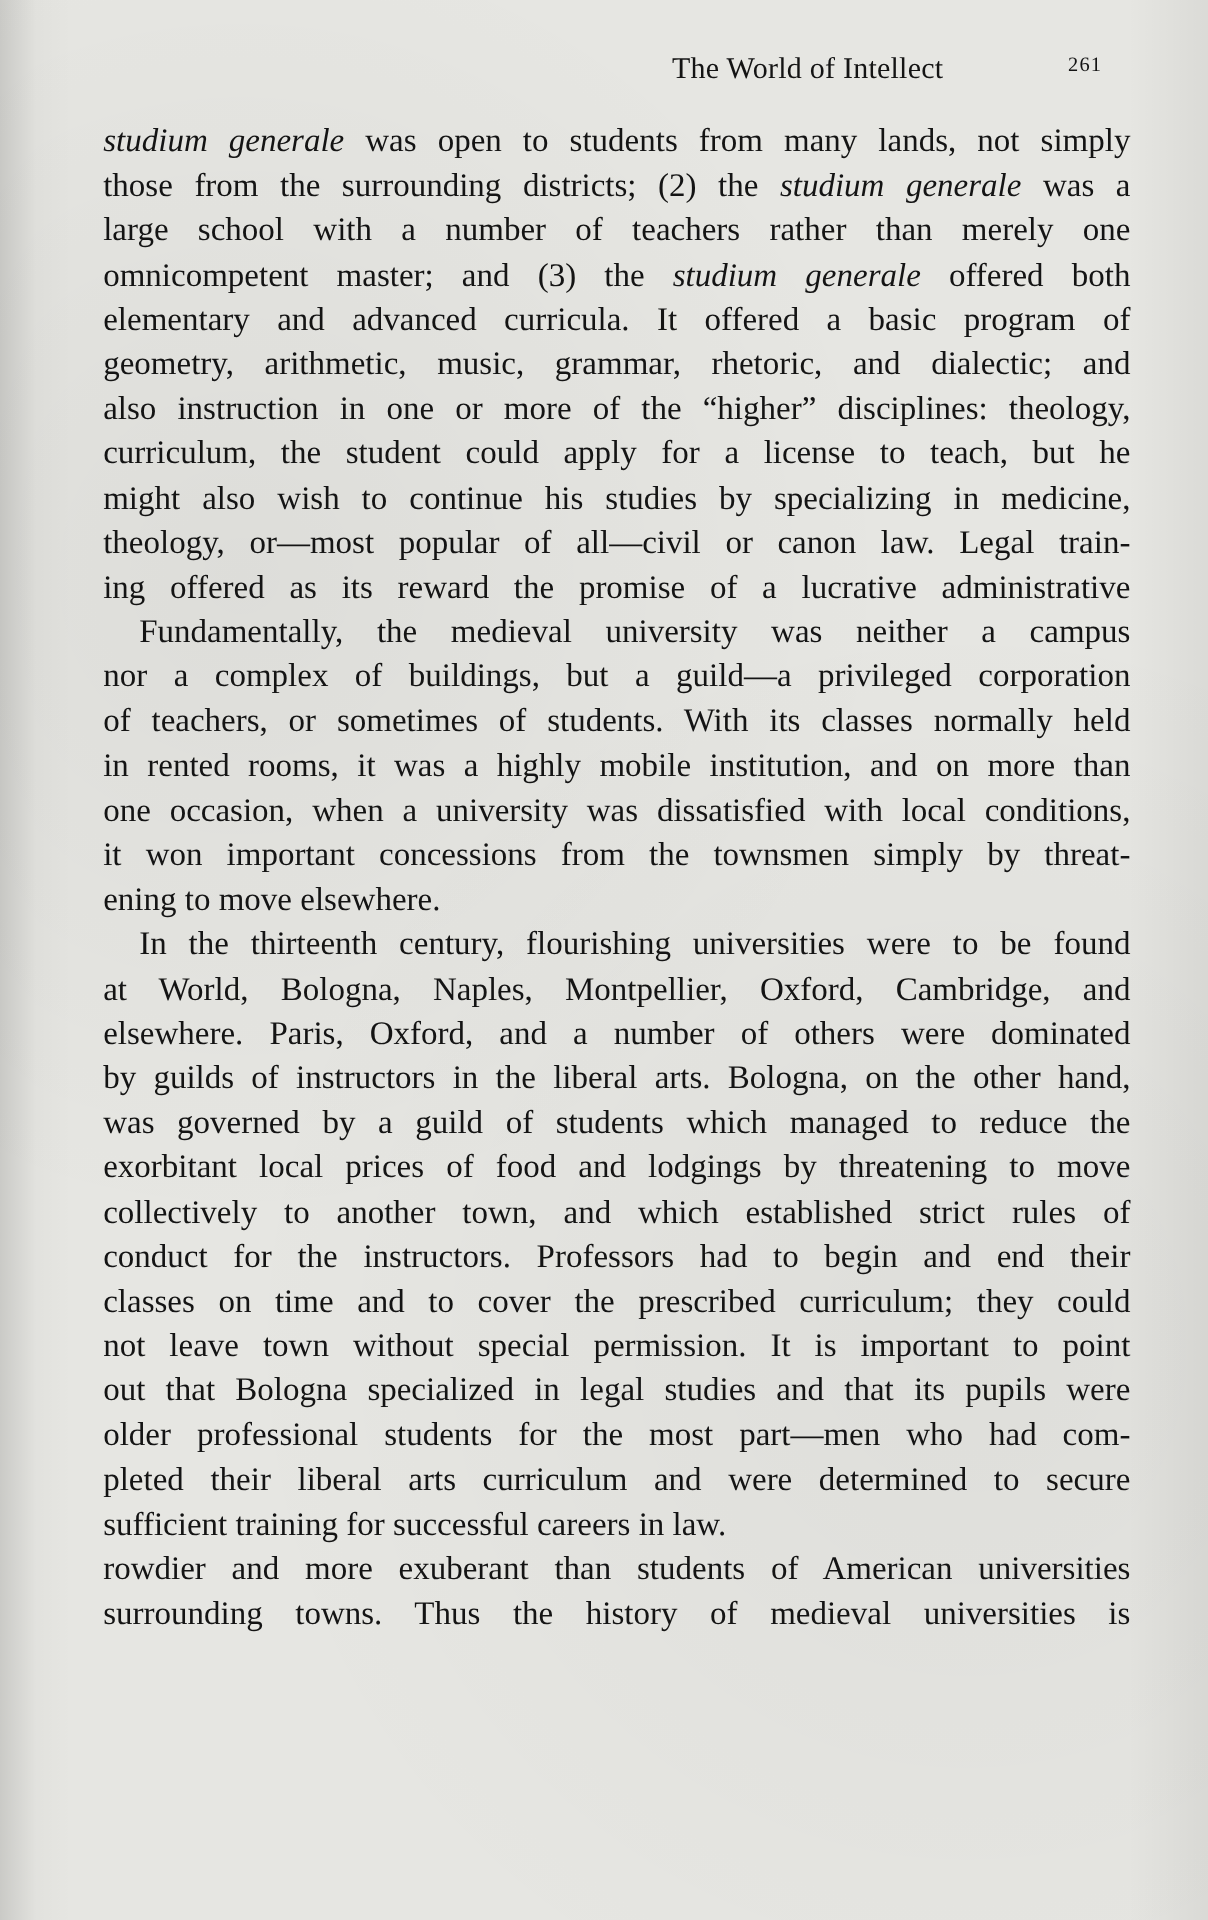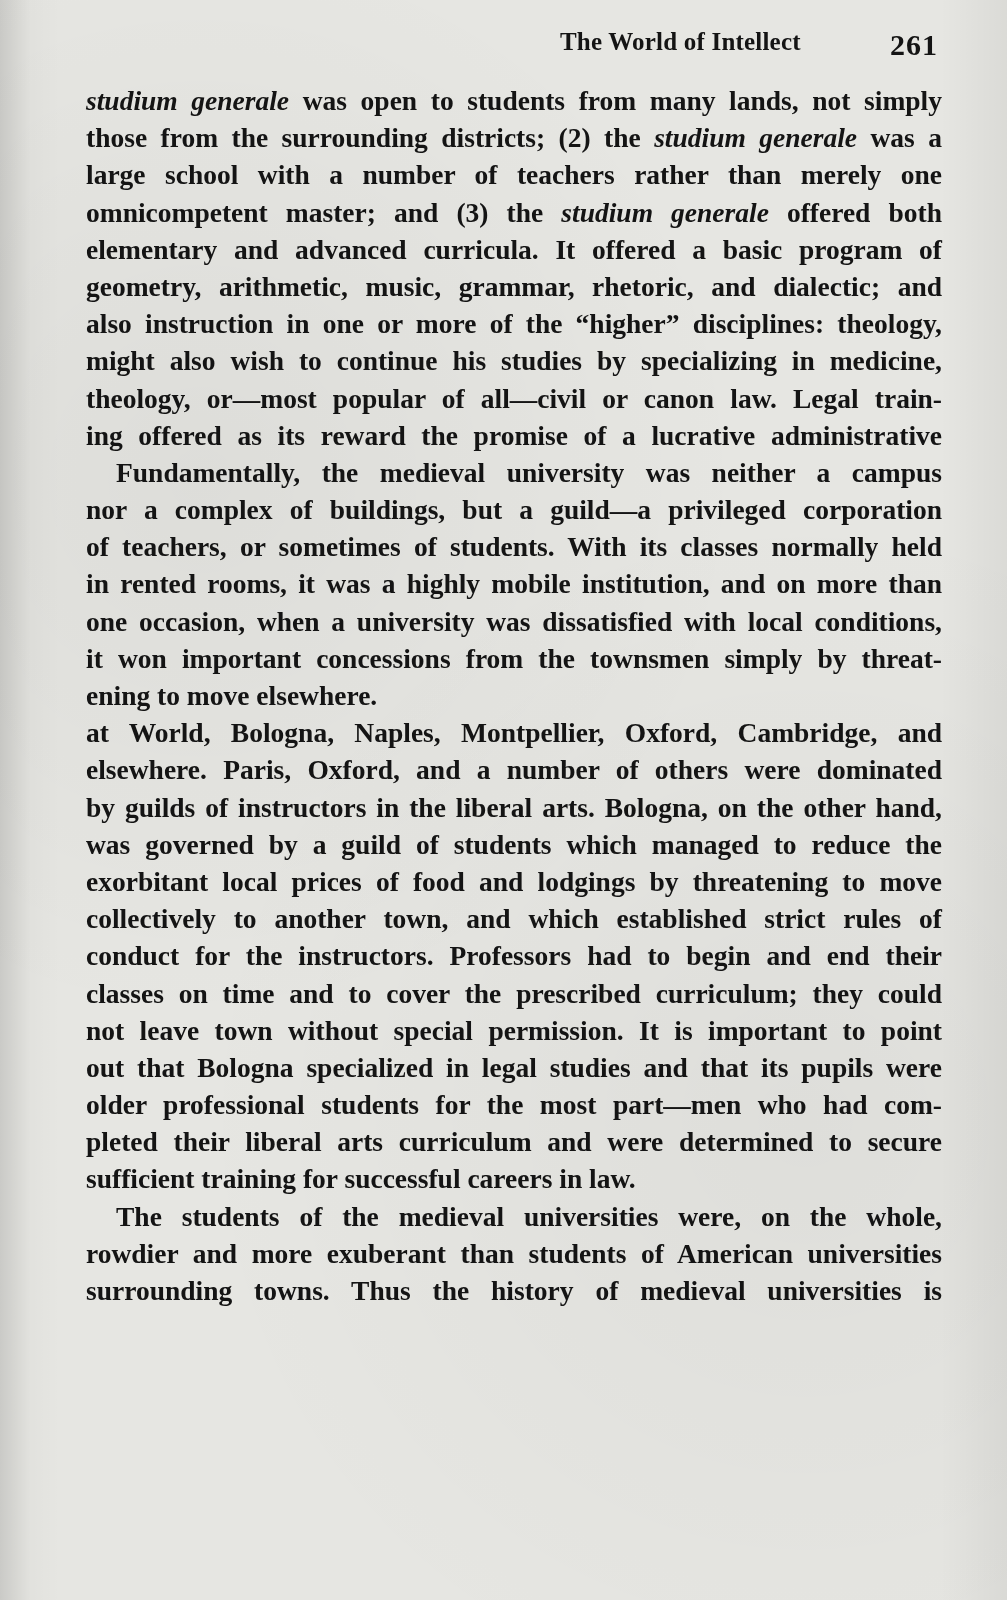--- a/index.html
+++ b/index.html
@@ -15,44 +15,43 @@
         radial-gradient(circle at 80% 70%, rgba(0,0,0,0.035) 0, rgba(0,0,0,0) 45%),
         linear-gradient(90deg, rgba(0,0,0,0.12) 0, rgba(0,0,0,0.02) 30px, rgba(0,0,0,0) 60px, rgba(0,0,0,0) 940px, rgba(0,0,0,0.05) 1007px);
       overflow: hidden;
       position: relative;
       font-family: "Liberation Serif", "DejaVu Serif", serif;
       color: #141414;
     }
     .page {
       position: absolute;
       left: 0;
-      top: 0;
+      top: 16px;
       width: 1007px;
       height: 1572px;
-      font-weight: bold;
     }
     .running-head {
       position: absolute;
       top: 28px;
       left: 560px;
       width: 380px;
       height: 36px;
       font-size: 25px;
       letter-spacing: 0.2px;
     }
     .running-title {
       position: absolute;
       left: 0;
       top: 0;
     }
     .page-number {
       position: absolute;
       left: 330px;
       top: 0;
-      font-size: 30px;
+      font-size: 17px;
       letter-spacing: 1px;
     }
     .body-text {
       position: absolute;
       left: 46px;
       top: 82px;
       width: 896px;
     }
     .line {
       display: block;
@@ -104,20 +103,23 @@
       <span class="line">
         <span class="line-inner"><span>elementary and advanced curricula. It offered a basic program of</span></span>
       </span>
       <span class="line">
         <span class="line-inner"><span>geometry, arithmetic, music, grammar, rhetoric, and dialectic; and</span></span>
       </span>
       <span class="line">
         <span class="line-inner"><span>also instruction in one or more of the “higher” disciplines: theology,</span></span>
       </span>
       <span class="line">
+        <span class="line-inner"><span>curriculum, the student could apply for a license to teach, but he</span></span>
+      </span>
+      <span class="line">
         <span class="line-inner"><span>might also wish to continue his studies by specializing in medicine,</span></span>
       </span>
       <span class="line">
         <span class="line-inner"><span>theology, or—most popular of all—civil or canon law. Legal train-</span></span>
       </span>
       <span class="line">
         <span class="line-inner"><span>ing offered as its reward the promise of a lucrative administrative</span></span>
       </span>
       <span class="line indent">
         <span class="line-inner"><span>Fundamentally, the medieval university was neither a campus</span></span>
@@ -132,20 +134,23 @@
         <span class="line-inner"><span>in rented rooms, it was a highly mobile institution, and on more than</span></span>
       </span>
       <span class="line">
         <span class="line-inner"><span>one occasion, when a university was dissatisfied with local conditions,</span></span>
       </span>
       <span class="line">
         <span class="line-inner"><span>it won important concessions from the townsmen simply by threat-</span></span>
       </span>
       <span class="line last">
         <span class="line-inner"><span>ening to move elsewhere.</span></span>
+      </span>
+      <span class="line indent">
+        <span class="line-inner"><span>In the thirteenth century, flourishing universities were to be found</span></span>
       </span>
       <span class="line">
         <span class="line-inner"><span>at World, Bologna, Naples, Montpellier, Oxford, Cambridge, and</span></span>
       </span>
       <span class="line">
         <span class="line-inner"><span>elsewhere. Paris, Oxford, and a number of others were dominated</span></span>
       </span>
       <span class="line">
         <span class="line-inner"><span>by guilds of instructors in the liberal arts. Bologna, on the other hand,</span></span>
       </span>
@@ -172,23 +177,20 @@
       </span>
       <span class="line">
         <span class="line-inner"><span>older professional students for the most part—men who had com-</span></span>
       </span>
       <span class="line">
         <span class="line-inner"><span>pleted their liberal arts curriculum and were determined to secure</span></span>
       </span>
       <span class="line last">
         <span class="line-inner"><span>sufficient training for successful careers in law.</span></span>
       </span>
-      <span class="line indent">
-        <span class="line-inner"><span>The students of the medieval universities were, on the whole,</span></span>
-      </span>
       <span class="line">
         <span class="line-inner"><span>rowdier and more exuberant than students of American universities</span></span>
       </span>
       <span class="line">
         <span class="line-inner"><span>surrounding towns. Thus the history of medieval universities is</span></span>
       </span>
     </div>
 </div>
 
 </body></html>

